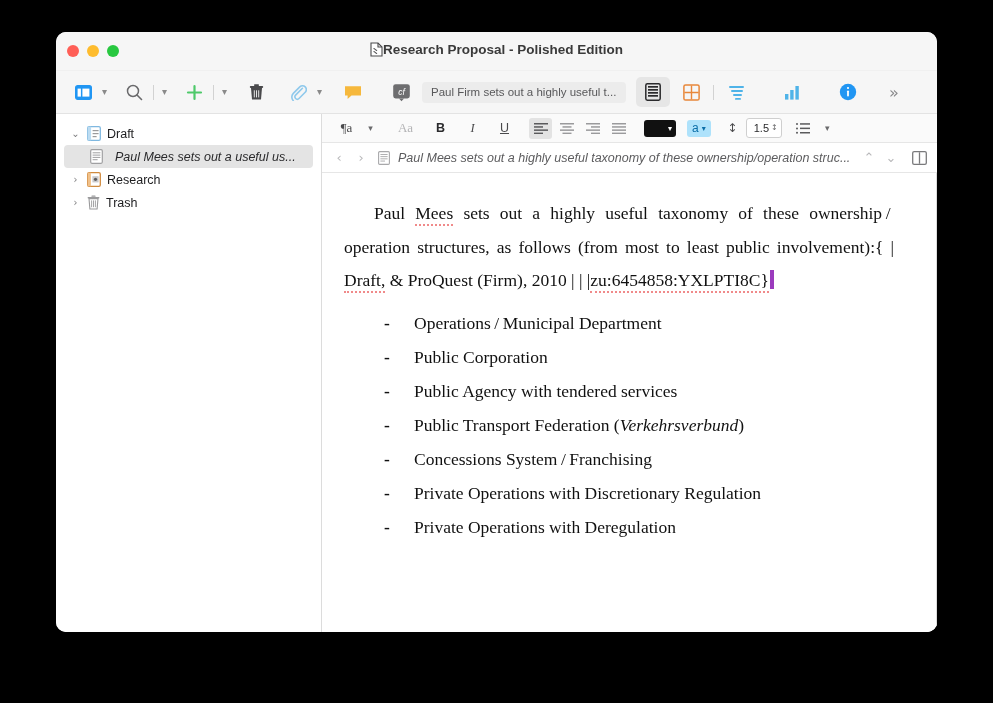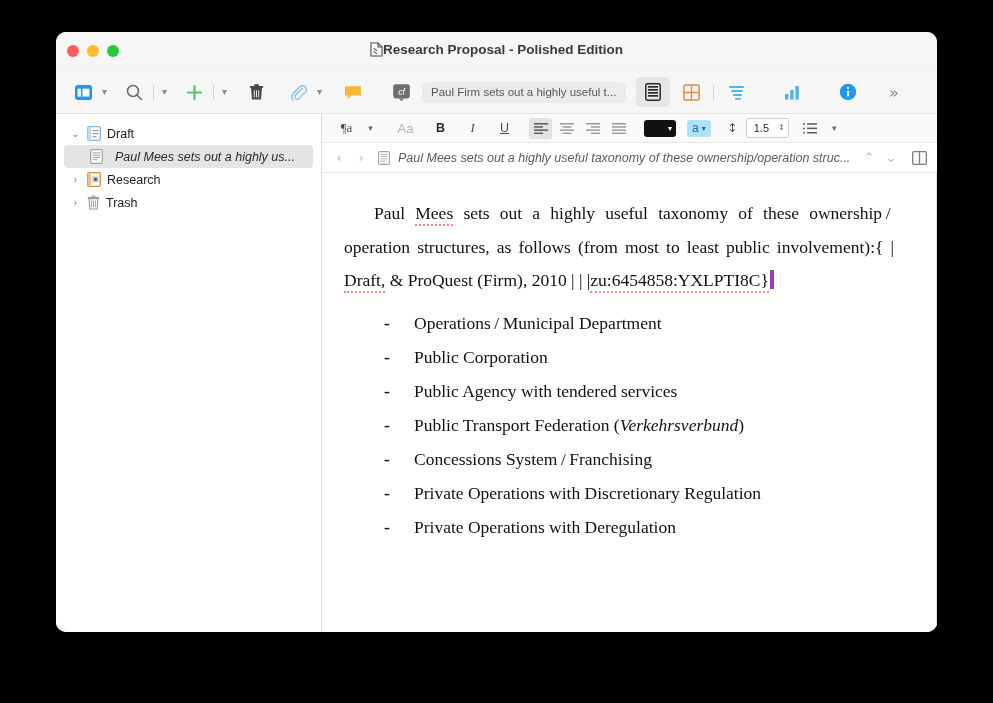--- a/index.html
+++ b/index.html
@@ -84,21 +84,21 @@
     display:flex;align-items:center;justify-content:flex-end;padding-right:4px;
     box-sizing:border-box;
   }
   .colorwell .cw-arrow{color:#fff;font-size:8px;font-family:"DejaVu Sans",sans-serif;}
   .hilite{
     background:#aee2fb;border-radius:3px;height:17px;padding:0 5px;
     display:flex;align-items:center;gap:3px;font-size:12px;color:#0b6ea8;
   }
   .stepper{
     height:18px;border:1px solid #cfcfcf;border-radius:3px;background:#fff;
-    display:flex;align-items:center;padding:0 3px 0 7px;gap:9px;
+    display:flex;align-items:center;padding:0 3px 0 7px;gap:2px;
     font-size:11px;color:#2a2a2c;
   }
   .crumbbar{
     height:29px;border-bottom:1px solid #e6e6e6;background:#fff;
     display:flex;align-items:center;padding:0 10px;gap:8px;
   }
   .crumb-nav{font-size:13px;color:#b8b8ba;width:14px;text-align:center;font-family:"DejaVu Sans",sans-serif;}
   .crumb-text{
     flex:1;font-size:12.5px;font-style:italic;color:#5c5c5e;
     white-space:nowrap;overflow:hidden;text-overflow:ellipsis;
@@ -289,21 +289,21 @@
         <div class="sb-row selected">
           <span style="margin-right:6px;">
             <svg width="13" height="15" viewBox="0 0 13 15">
               <rect x="0.7" y="0.7" width="11.6" height="13.6" rx="1.2" fill="#fff" stroke="#a0a0a2" stroke-width="1.2"></rect>
               <rect x="2.6" y="3.3" width="7.8" height="1" fill="#a0a0a2"></rect>
               <rect x="2.6" y="5.6" width="7.8" height="1" fill="#a0a0a2"></rect>
               <rect x="2.6" y="7.9" width="7.8" height="1" fill="#a0a0a2"></rect>
               <rect x="2.6" y="10.2" width="5" height="1" fill="#a0a0a2"></rect>
             </svg>
           </span>
-          <span class="sb-label ital">Paul Mees sets out a highly us...</span>
+          <span class="sb-label ital">Paul Mees sets out a useful us...</span>
         </div>
 
         <div class="sb-row">
           <span class="disclosure">›</span>
           <span>
             <svg width="14" height="15" viewBox="0 0 14 15">
               <rect x="0.7" y="0.7" width="12.6" height="13.6" rx="1.4" fill="#fff" stroke="#d08a3e" stroke-width="1.3"></rect>
               <rect x="0.7" y="0.7" width="3.2" height="13.6" fill="#f0c089"></rect>
               <rect x="5.4" y="4.2" width="6.2" height="6.2" fill="#c9c9cb"></rect>
               <circle cx="8.5" cy="7.3" r="1.6" fill="#5a5a5c"></circle>
@@ -330,21 +330,21 @@
     </div>
 
     <div class="editor">
 
       <div class="formatbar">
         <div class="fb" style="font-family:'Liberation Serif',serif;font-size:13px;">
           <span>¶a</span>
         </div>
         <div class="fb" style="font-size:9px;color:#6a6a6c;font-family:'DejaVu Sans',sans-serif;">▾</div>
         <div class="fb-gap"></div>
-        <div class="fb dim" style="font-size:13px;">
+        <div class="fb dim" style="font-size:13px;font-family:Liberation Serif, serif;">
           <span>Aa</span>
         </div>
         <div class="fb-gap"></div>
         <div class="fb" style="font-weight:bold;color:#2a2a2c;">
           <span>B</span>
         </div>
         <div class="fb" style="font-style:italic;font-family:'Liberation Serif',serif;color:#4a4a4c;margin-left:8px;">
           <span>I</span>
         </div>
         <div class="fb" style="text-decoration:underline;color:#4a4a4c;margin-left:8px;">

